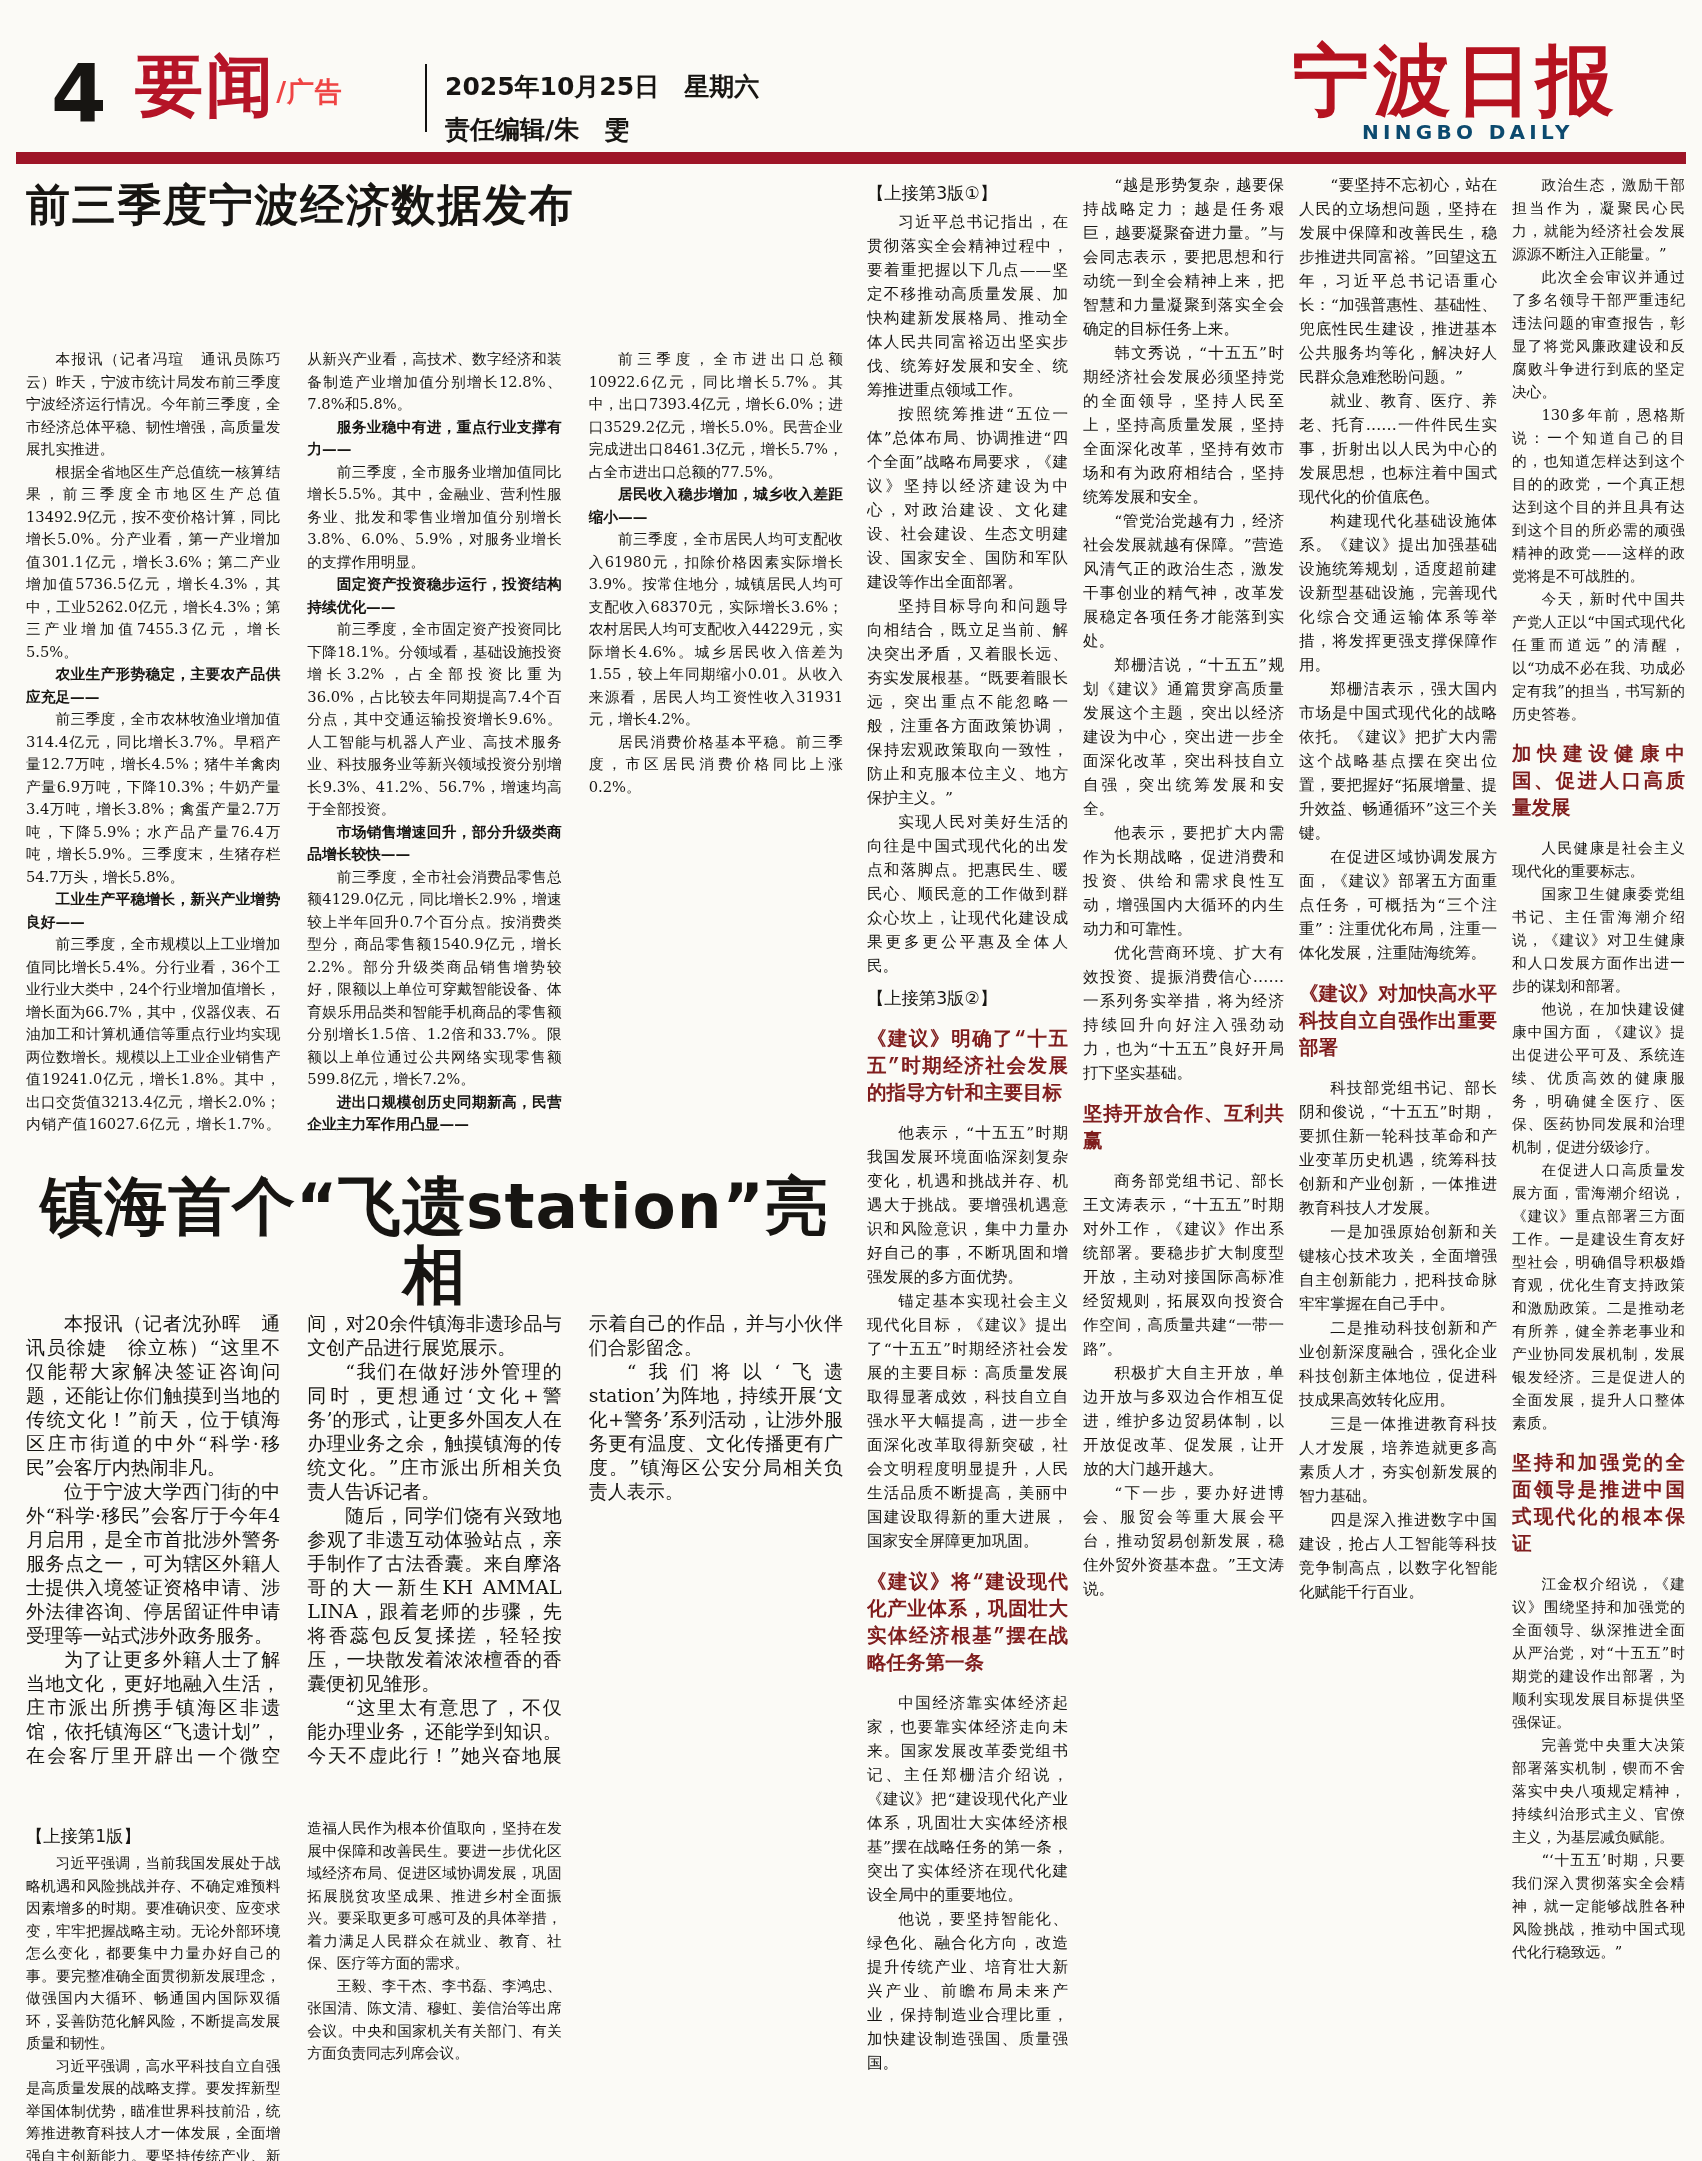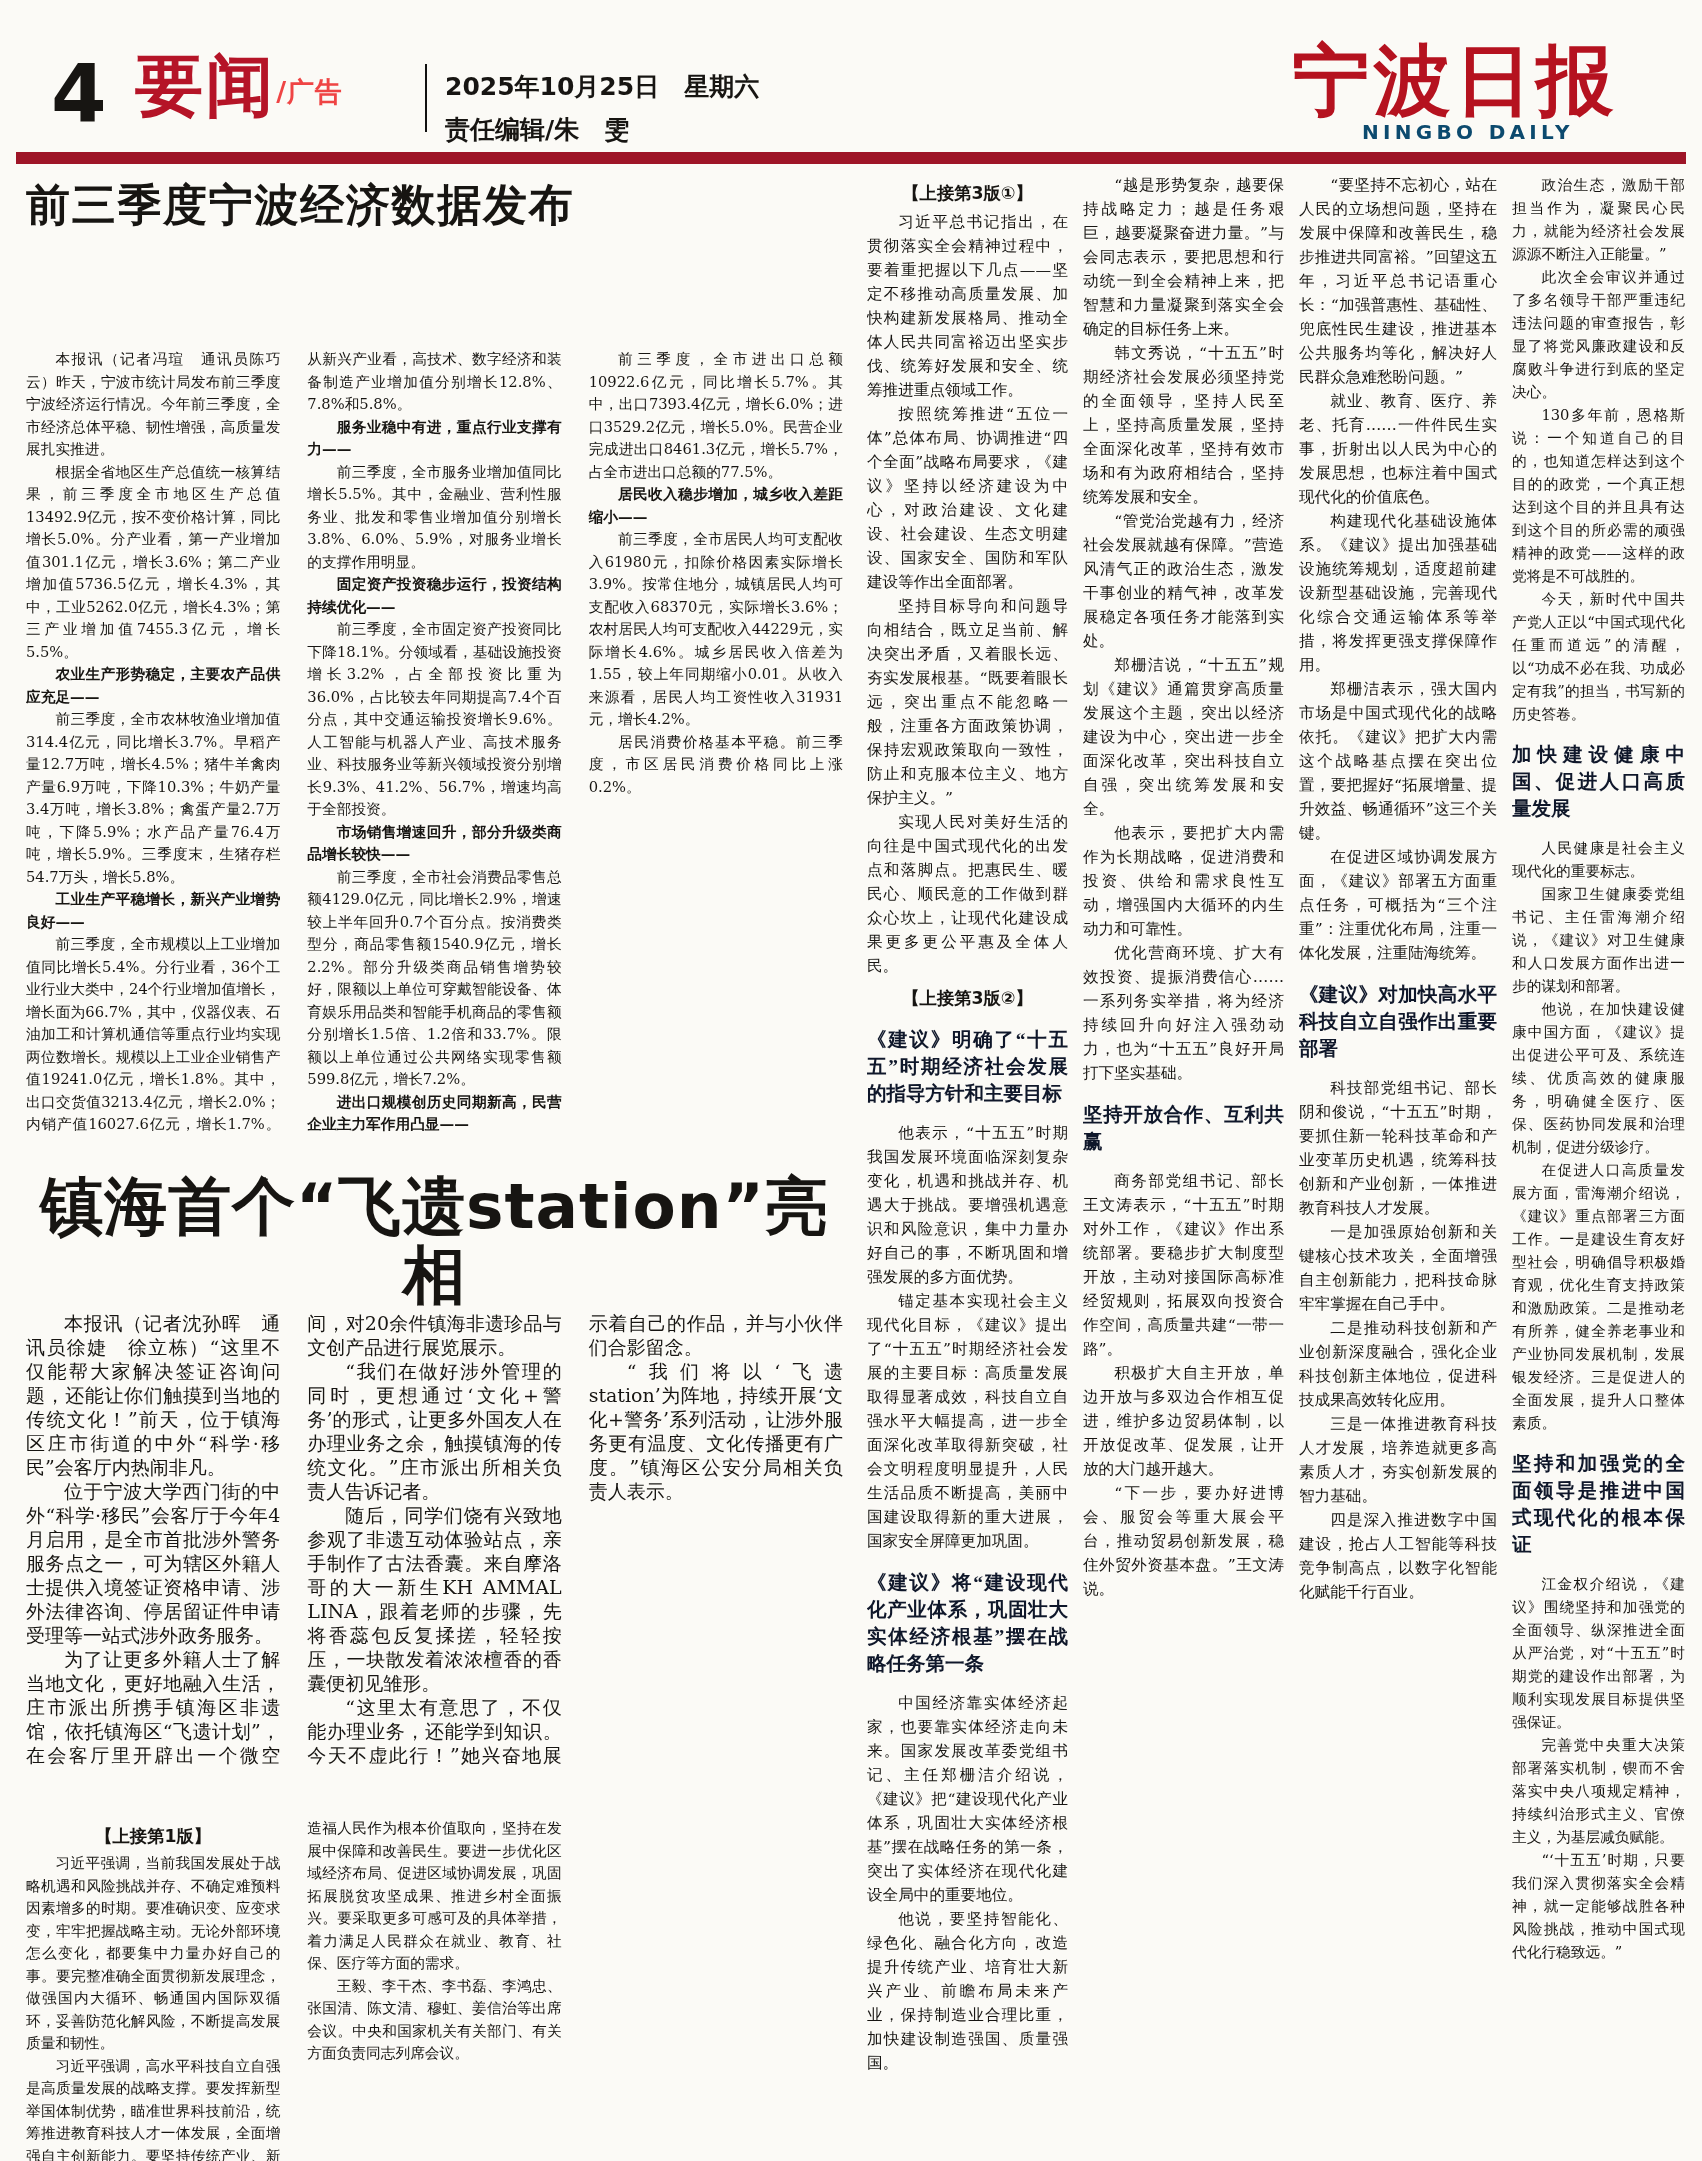--- a/index.html
+++ b/index.html
@@ -21,24 +21,24 @@
             font-size:77px;font-weight:900;line-height:1;letter-spacing:4.3px;}
   #masthead-en{left:1362px;top:120px;font-size:20px;font-weight:700;letter-spacing:4.3px;color:#0c4a6e;}
   #red-band{left:16.4px;top:152px;width:1670px;height:12px;background:#9e1527;}
 
   
   .body-text{font-size:14.7px;line-height:22.5px;text-align:justify;overflow:hidden;}
   .cols3{column-count:3;column-gap:27px;column-fill:auto;height:100%;}
   .li{margin:0;}
   .li-lead,.li-p{text-indent:2em;}
   .li-b{font-weight:700;text-indent:2em;font-family:"DejaVu Sans","Liberation Sans",sans-serif;}
-  .li-label{font-weight:700;text-align:center;font-size:17.3px;margin:7.8px 0 5.2px;
+  .li-label{font-weight:400;text-align:left;font-size:17.3px;margin:7.8px 0 5.2px;
             font-family:"DejaVu Sans","Liberation Sans",sans-serif;}
   .li-subhead{font-weight:700;font-size:20.3px;line-height:1.38;margin:17.3px 0 13px;text-indent:0;
-              font-family:Liberation Serif, serif;color:#0f172a;}
+              font-family:Liberation Mono, monospace;color:#7f1d1d;}
 
   #a1-headline{left:26px;top:180px;width:817px;font-size:44px;font-weight:900;
                line-height:1.12;letter-spacing:1.7px;text-align:justify;}
   #a1-body{left:26px;top:348px;width:817px;height:794px;}
 
   #a2-headline{left:26px;top:1172px;width:817px;font-size:63px;font-weight:900;
                line-height:1.1;text-align:center;letter-spacing:0.9px;}
   #a2-body{left:26px;top:1311px;width:817px;height:488px;font-size:19px;line-height:24px;}
 
   #jump1{left:26px;top:1817px;width:817px;height:444px;}

